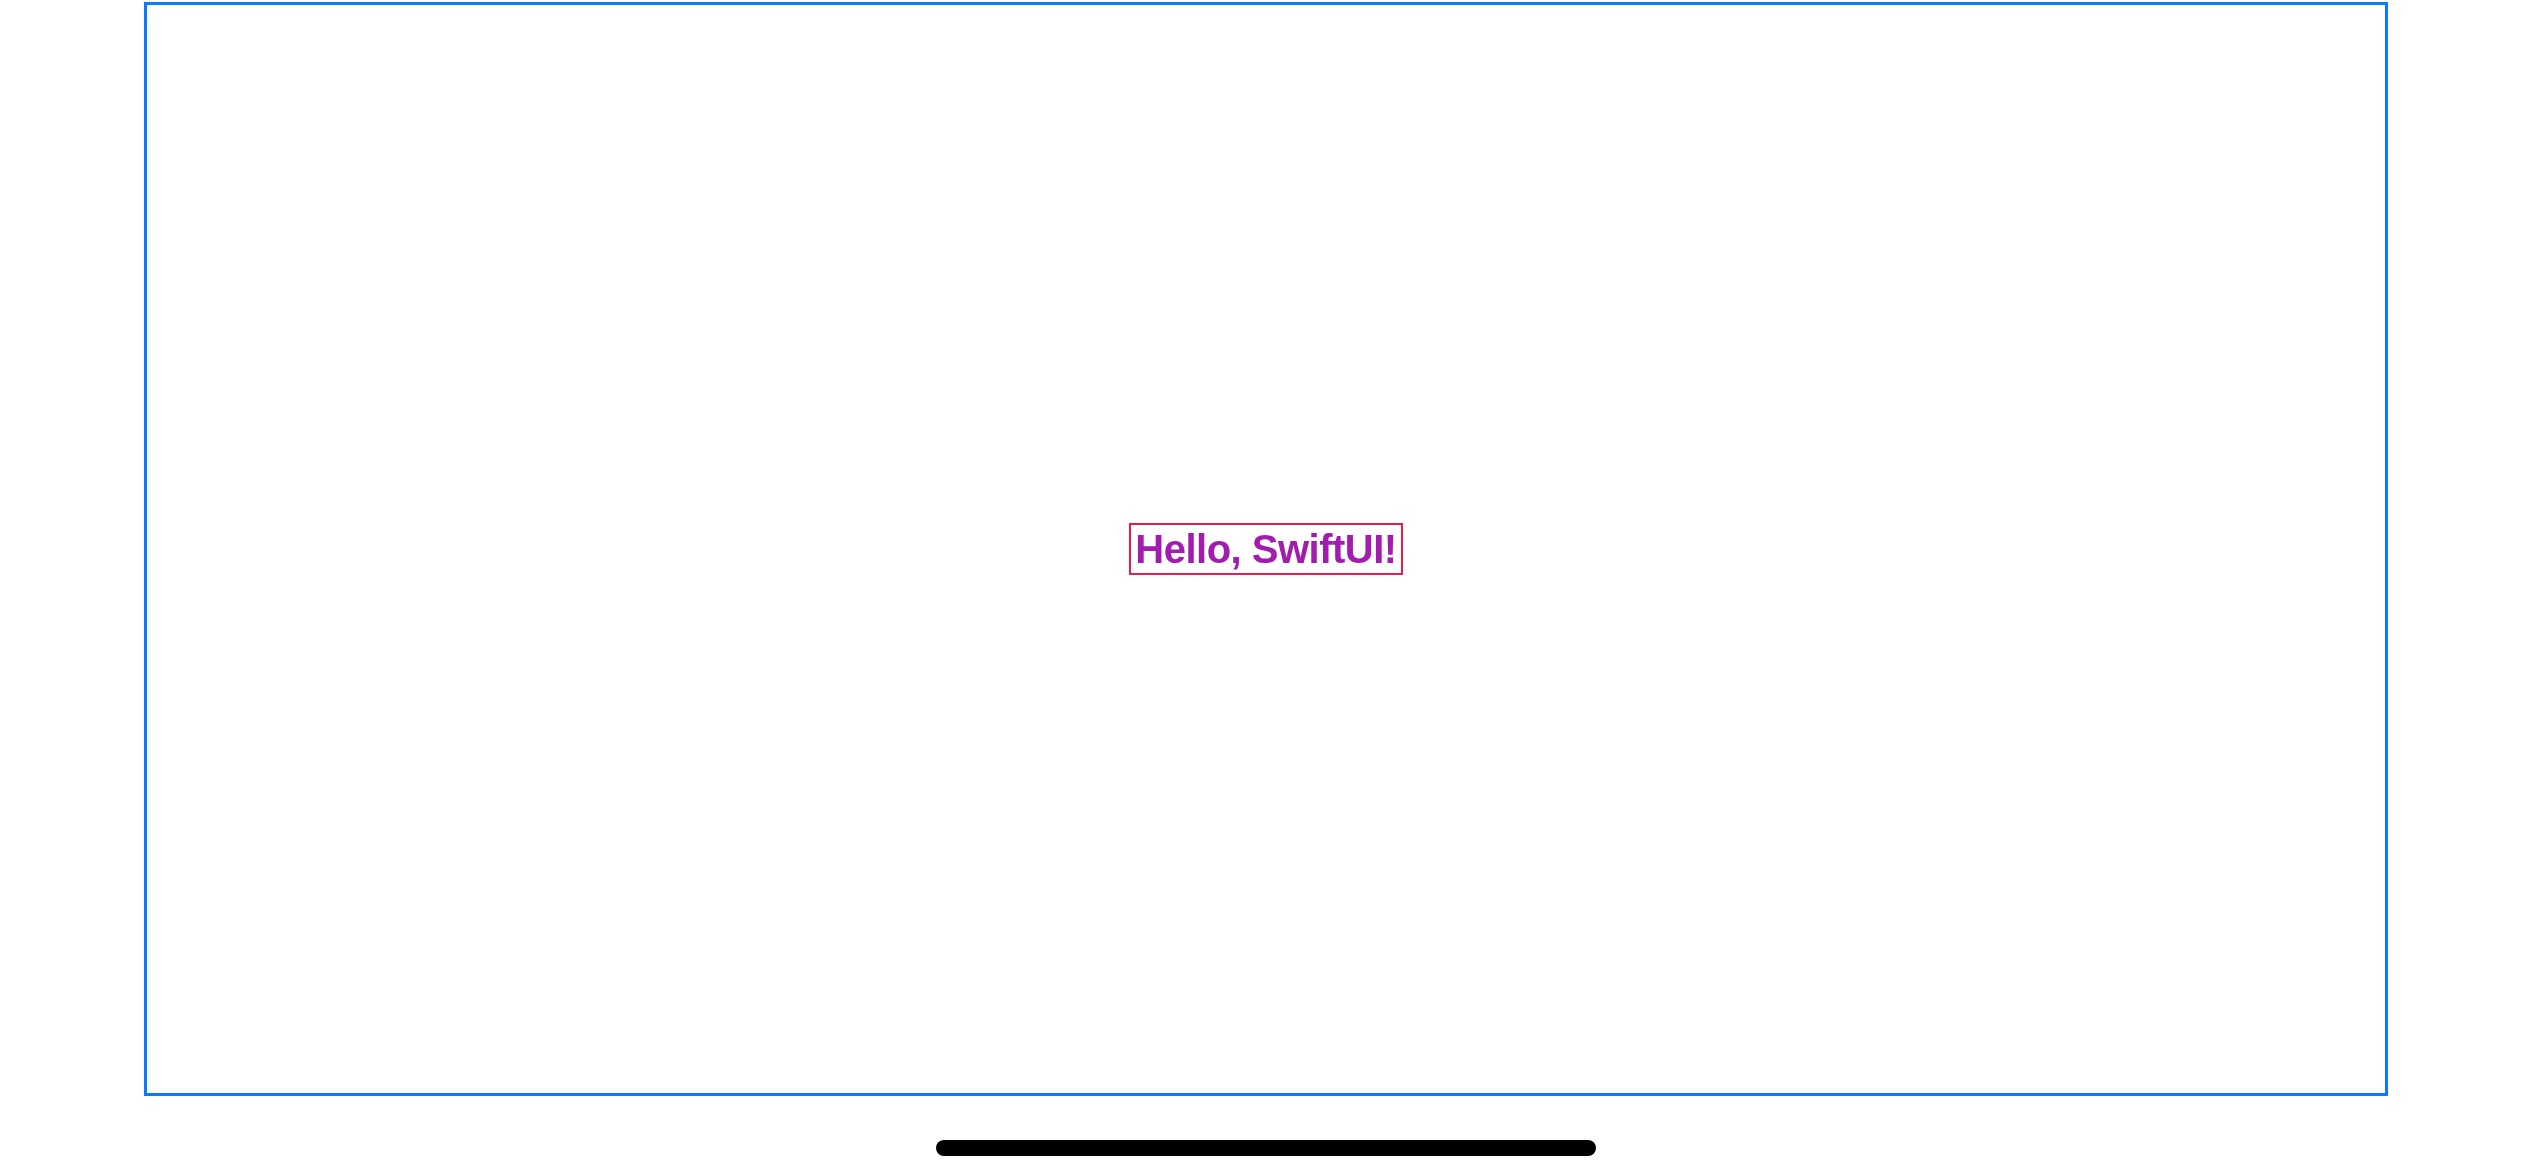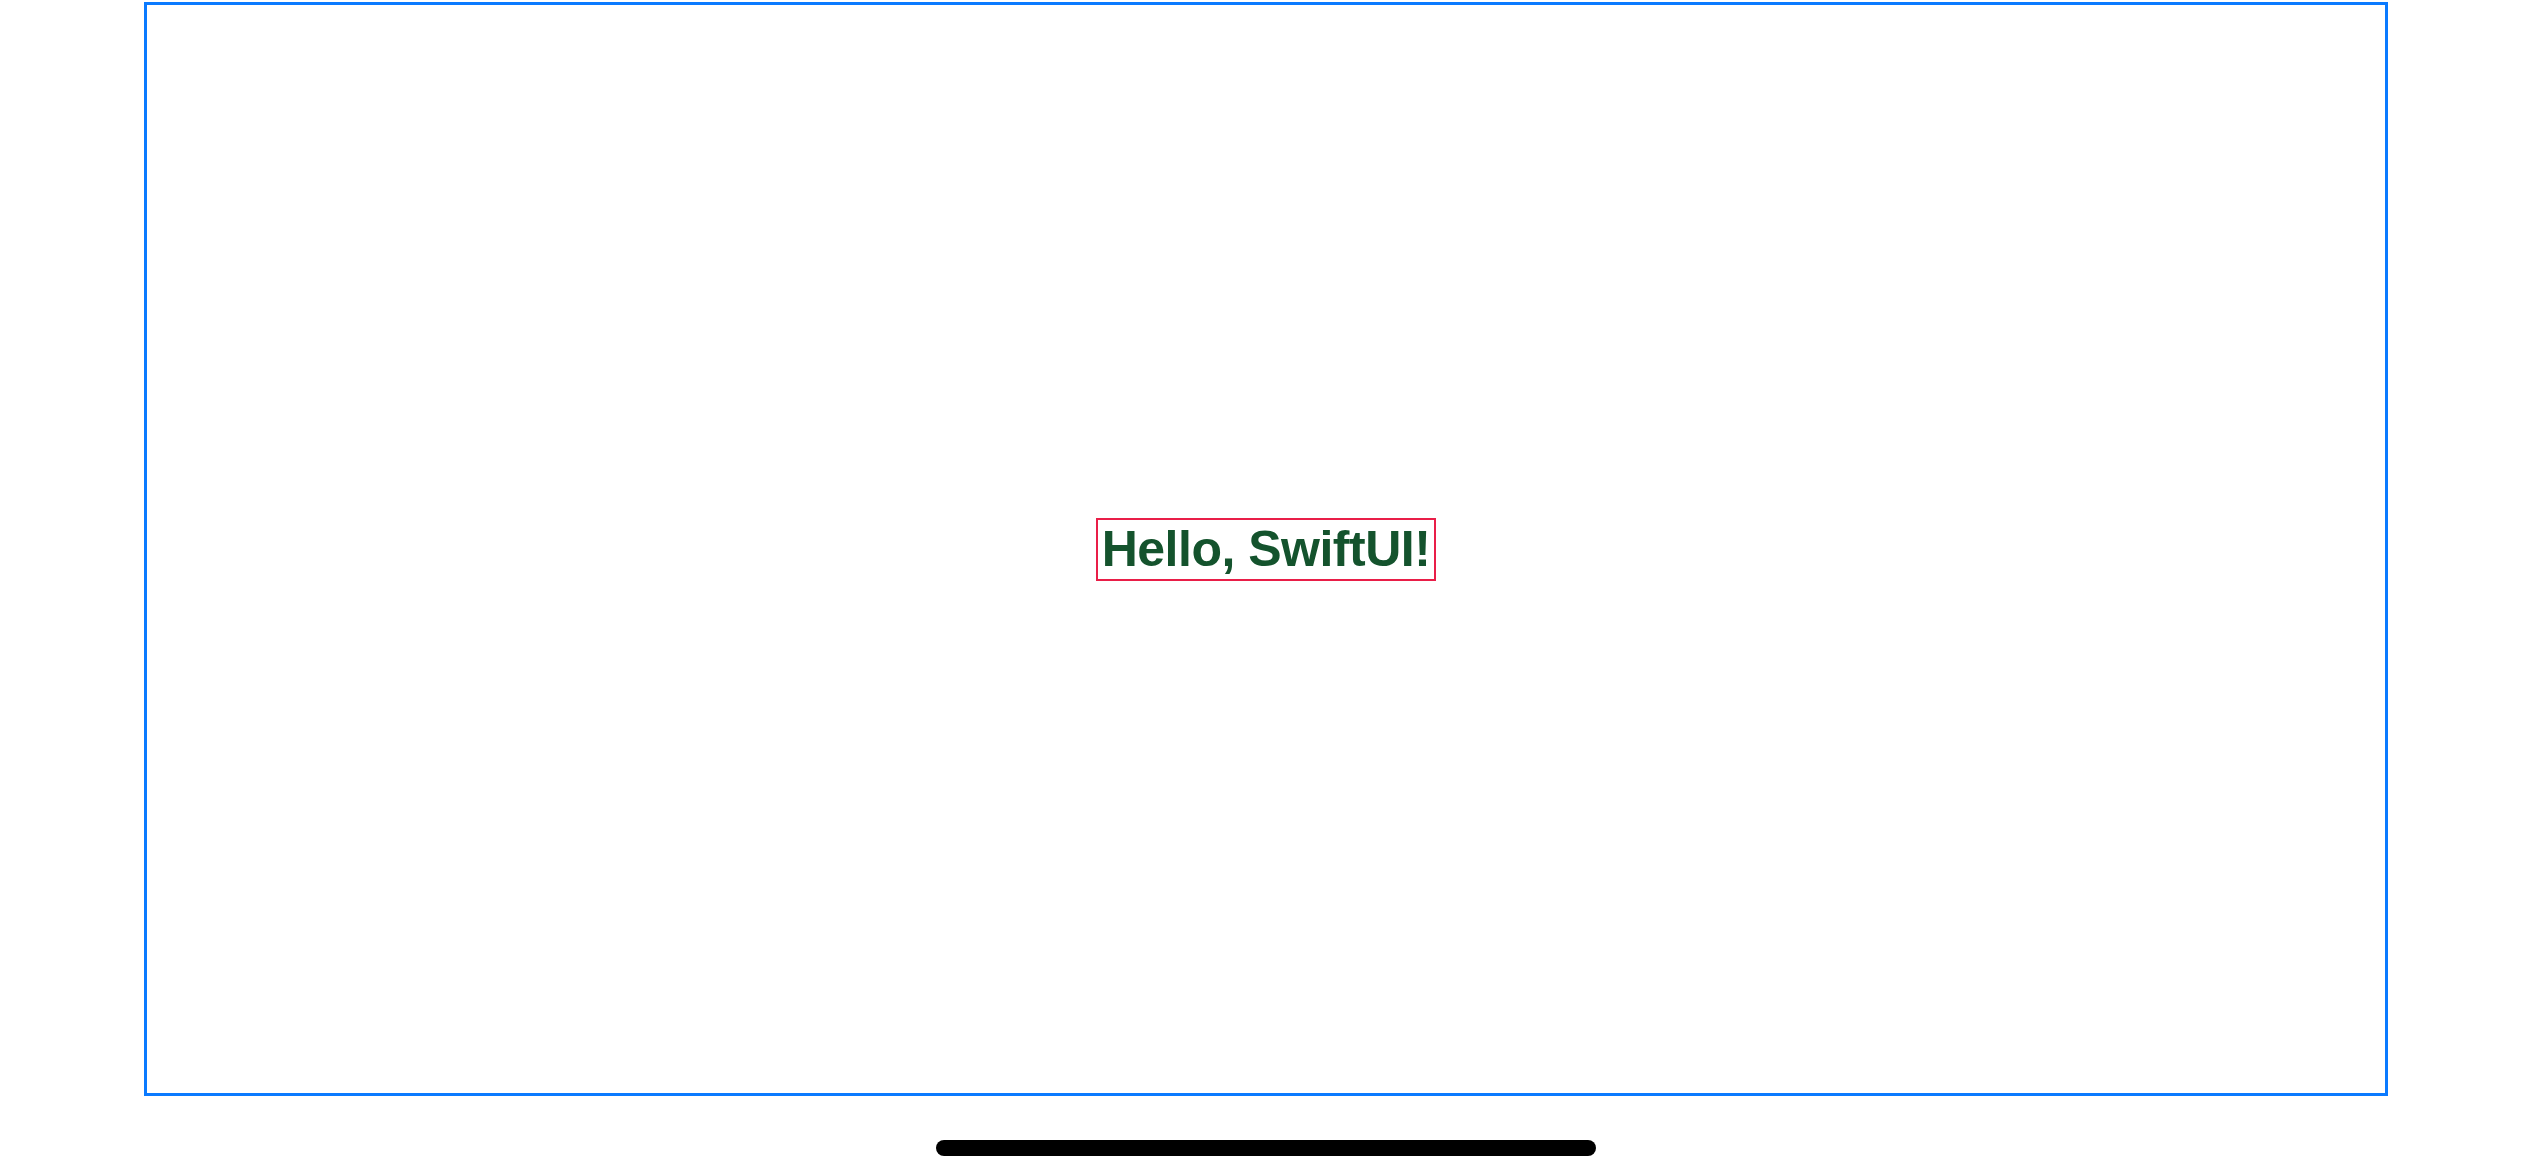--- a/index.html
+++ b/index.html
@@ -29,23 +29,23 @@
       justify-content: center;
     }
     
     .text-box {
       border: 2px solid #e91e48;
       padding: 2px 4px;
       display: inline-block;
     }
     
     .hello-text {
-      font-size: 50px;
+      font-size: 40px;
       font-weight: 700;
-      color: #14532d;
+      color: #a21caf;
       line-height: 1.1;
       letter-spacing: -0.5px;
     }
     
     .home-indicator {
       position: absolute;
       bottom: 14px;
       left: 50%;
       transform: translateX(-50%);
       width: 660px;

